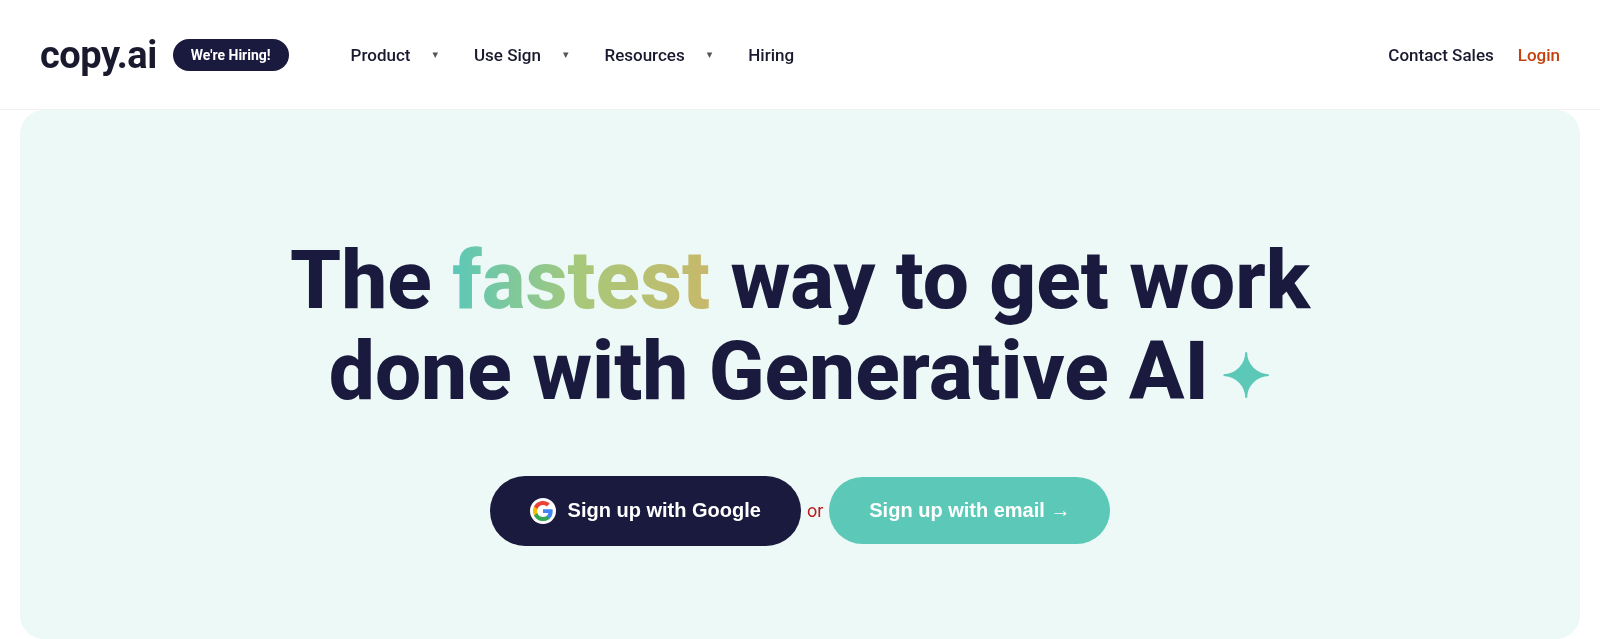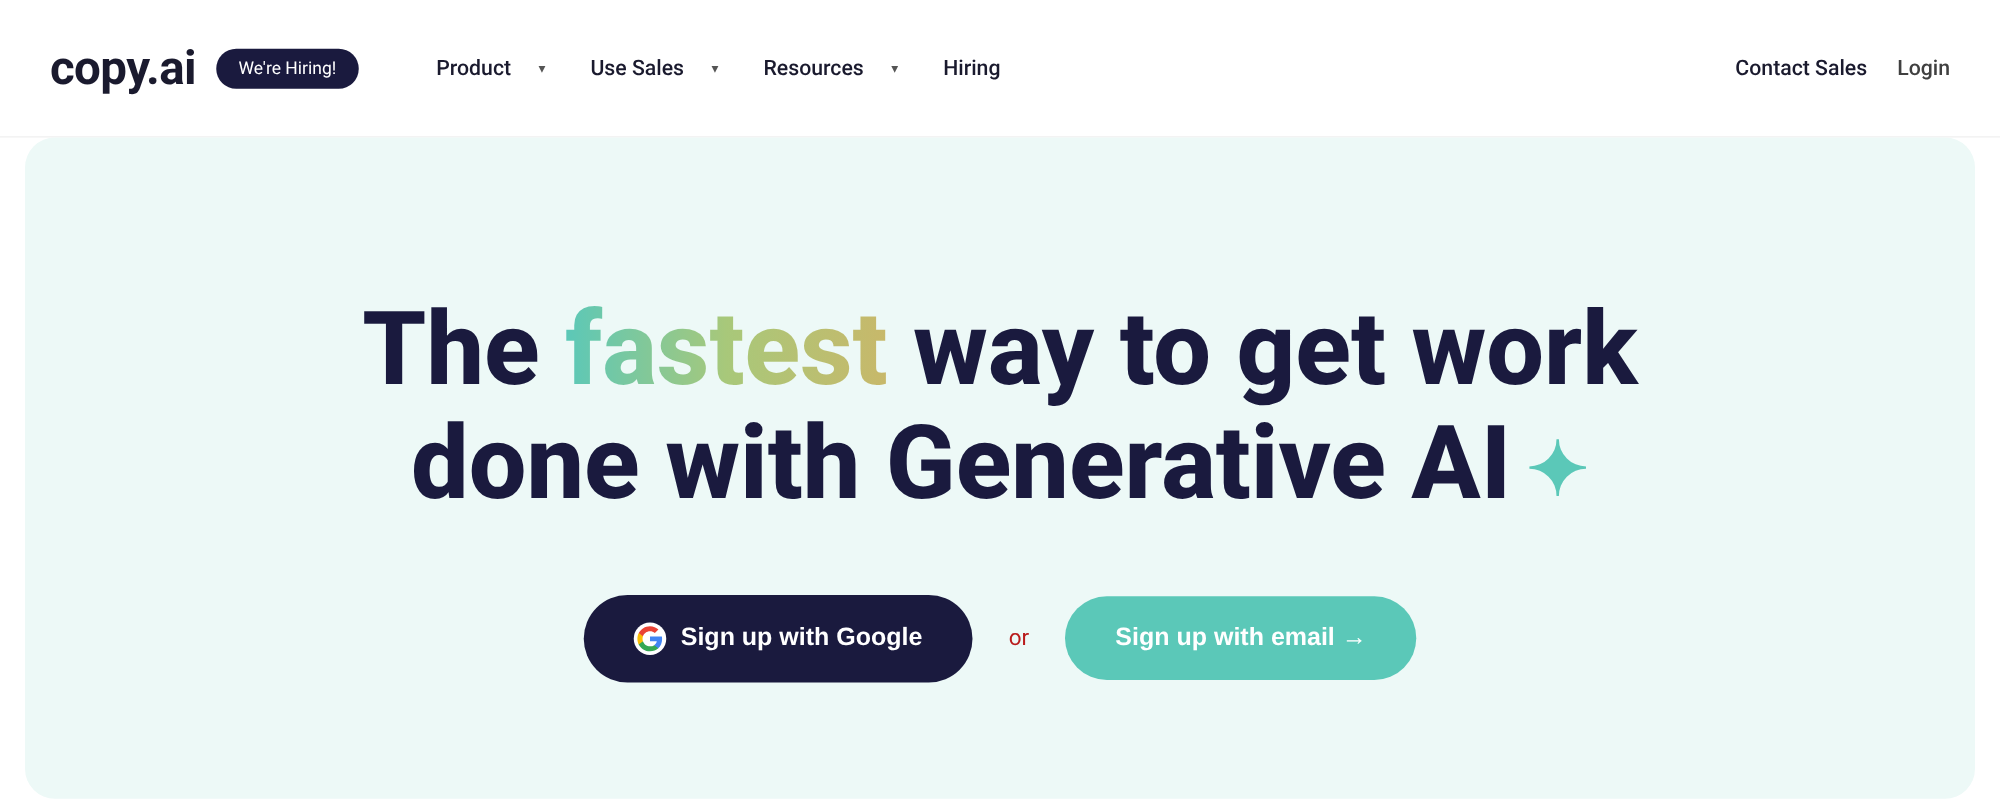--- a/index.html
+++ b/index.html
@@ -43,21 +43,21 @@
     .logo span {
       color: #1a1a2e;
     }
 
     .hiring-badge {
       background: #1a1a3e;
       color: #ffffff;
       border-radius: 999px;
       padding: 8px 18px;
       font-size: 14px;
-      font-weight: 400;
+      font-weight: 700;
       white-space: nowrap;
       text-align: right;
     }
 
     .nav-links {
       display: flex;
       align-items: center;
       gap: 8px;
       margin-left: 32px;
     }
@@ -90,21 +90,21 @@
     .contact-sales {
       font-size: 17px;
       font-weight: 500;
       color: #1a1a2e;
       cursor: pointer;
     }
 
     .login-link {
       font-size: 17px;
       font-weight: 500;
-      color: #404040;
+      color: #c2410c;
       cursor: pointer;
     }
 
     .try-free-btn {
       background: #5bc8b8;
       color: #ffffff;
       border: none;
       border-radius: 999px;
       padding: 18px 36px;
       font-size: 19px;
@@ -149,21 +149,21 @@
       color: #5bc8b8;
       font-size: 60px;
       margin-left: 12px;
       vertical-align: middle;
       -webkit-text-fill-color: #5bc8b8;
     }
 
     .hero-buttons {
       display: flex;
       align-items: center;
-      gap: 29px;
+      gap: 6px;
     }
 
     .google-btn {
       display: flex;
       align-items: center;
       gap: 12px;
       background: #1a1a3e;
       color: #ffffff;
       border: none;
       border-radius: 999px;
@@ -220,21 +220,21 @@
     <div class="logo">
       <span>copy.ai</span>
     </div>
     <div class="hiring-badge">We're Hiring!</div>
     <div class="nav-links">
       <div class="nav-link">
         <span>Product</span>
         <span class="chevron">▾</span>
       </div>
       <div class="nav-link">
-        <span>Use Sales</span>
+        <span>Use Sign</span>
         <span class="chevron">▾</span>
       </div>
       <div class="nav-link">
         <span>Resources</span>
         <span class="chevron">▾</span>
       </div>
       <div class="nav-link">
         <span>Hiring</span>
       </div>
     </div>

